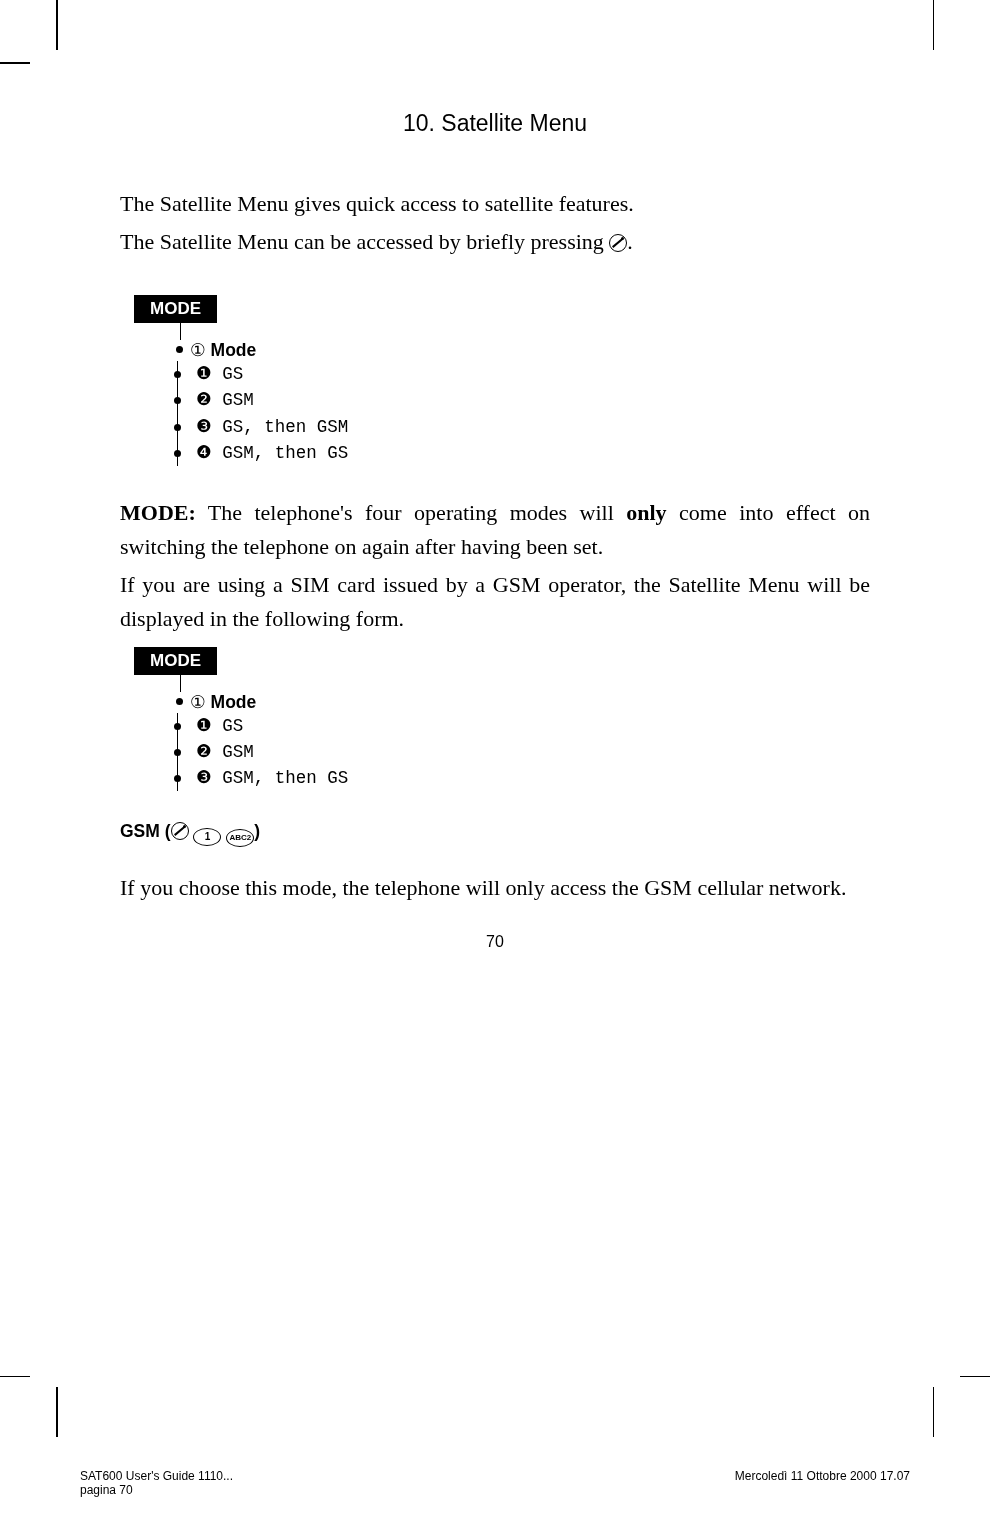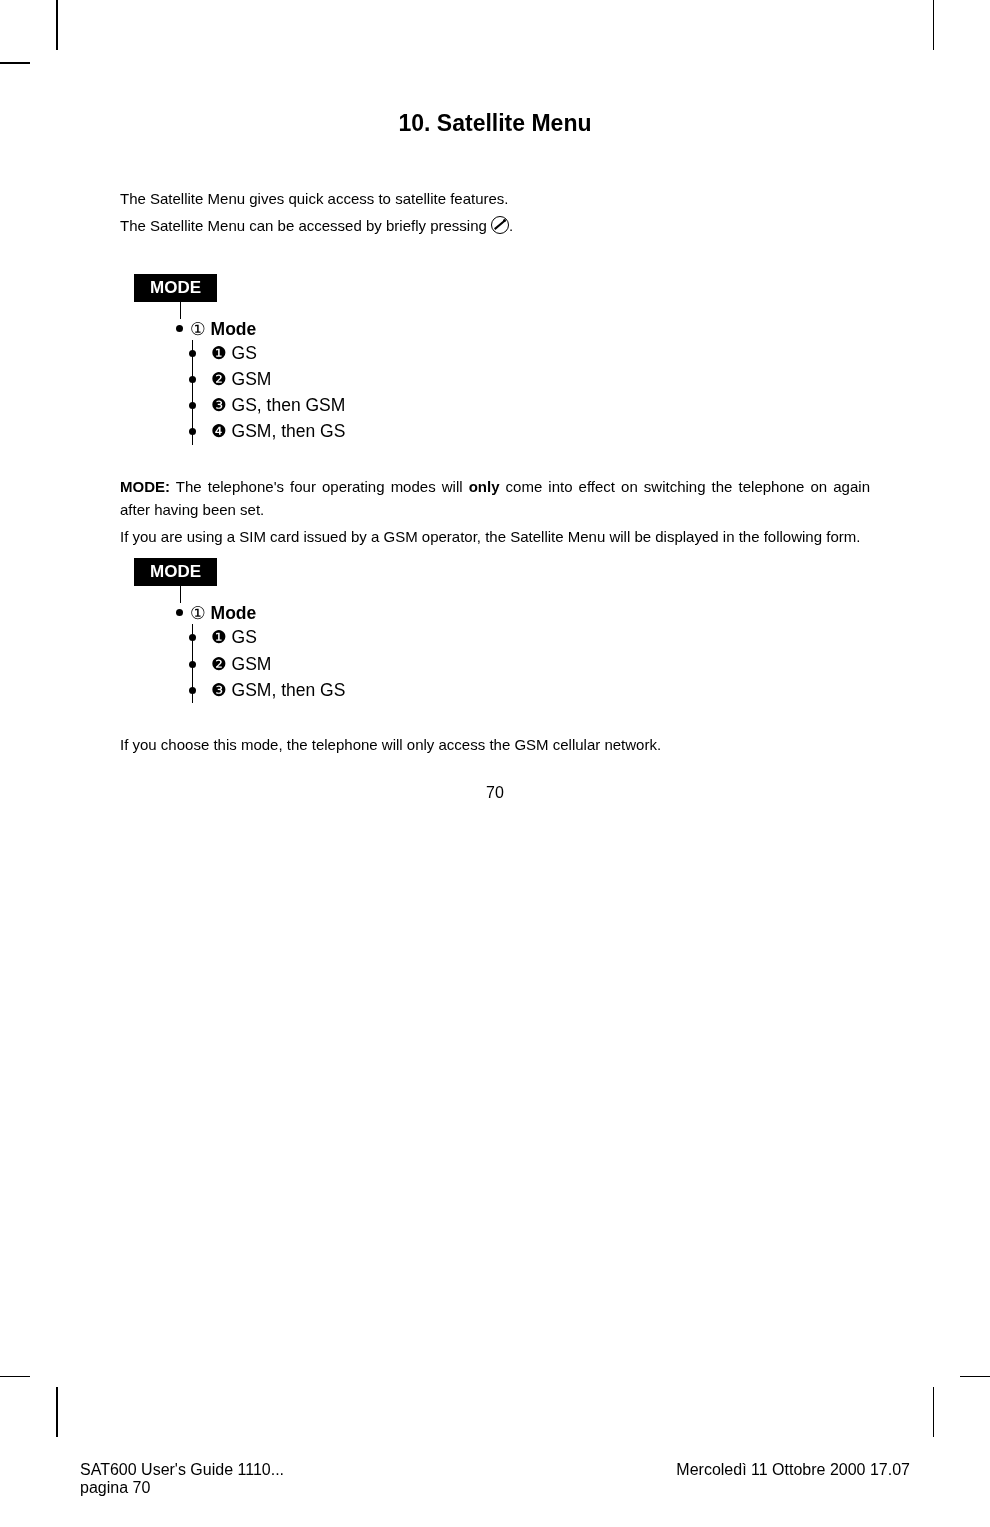--- a/index.html
+++ b/index.html
@@ -22,27 +22,28 @@
     .crop-bottom-left-h { bottom: 150px; left: 0; width: 30px; height: 1.5px; }
     .crop-bottom-right-h { bottom: 150px; right: 0; width: 30px; height: 1.5px; }
     .crop-bottom-left-v { bottom: 90px; left: 56px; width: 1.5px; height: 50px; }
     .crop-bottom-right-v { bottom: 90px; right: 56px; width: 1.5px; height: 50px; }
     .page {
       padding: 110px 120px 60px 120px;
     }
     .title {
       text-align: center;
       font-size: 23px;
-      font-weight: bold;
+      font-weight: normal;
       margin-bottom: 50px;
     }
     .para {
-      font-size: 15px;
+      font-size: 22px;
       line-height: 1.55;
       margin-bottom: 4px;
+      font-family: Liberation Serif, serif;
     }
     .para-block {
       margin-bottom: 36px;
     }
     .justify {
       text-align: justify;
     }
     .satellite-icon {
       display: inline-block;
       width: 16px;
@@ -121,22 +122,23 @@
       margin-top: 20px;
       margin-bottom: 30px;
     }
     .tree-stem {
       border-left: 1.5px solid #000;
       margin-left: 60px;
       padding-top: 3px;
     }
     .tree-stem-inner {
       border-left: 1.5px solid #000;
-      margin-left: 72px;
+      margin-left: 57px;
       padding-top: 0px;
+      font-family: Liberation Mono, monospace;
     }
     .tree-item-l2 {
       position: relative;
       margin-left: 0px;
       padding-left: 18px;
       font-size: 17.5px;
       line-height: 1.5;
     }
     .tree-item-l2 .dot {
       position:absolute; left:-4px; top:10px;
@@ -151,21 +153,21 @@
     .page-num {
       text-align: center;
       font-size: 16px;
       margin-top: 28px;
     }
     .footer {
       position: absolute;
       bottom: 30px;
       left: 80px;
       right: 80px;
-      font-size: 16px;
+      font-size: 12px;
       display: flex;
       justify-content: space-between;
     }
     .footer .left { }
     .footer .right { }
   </style>
 </head>
 <body>
   <div class="crop-mark crop-top-left-h"></div>
   <div class="crop-mark crop-top-v"></div>
@@ -225,20 +227,23 @@
     <div class="tree-stem-inner">
       <div class="tree-item-l2"><span class="dot"></span><span>❶</span> <span>GS</span></div>
       <div class="tree-item-l2"><span class="dot"></span><span>❷</span> <span>GSM</span></div>
       <div class="tree-item-l2"><span class="dot"></span><span>❸</span> <span>GSM, then GS</span></div>
     </div>
   </div>
 
 
 
 
+  <div class="section-heading">
+    <span>GSM (</span><span class="satellite-icon"></span> <span class="key-oval">1</span> <span class="key-oval" style="font-size:8px;">ABC2</span><span>)</span>
+  </div>
 
   <div class="para justify">
     <span>If you choose this mode, the telephone will only access the GSM cellular network.</span>
   </div>
 
   <div class="page-num">70</div>
 </div>
 
 <div class="footer">
   <div class="left">

